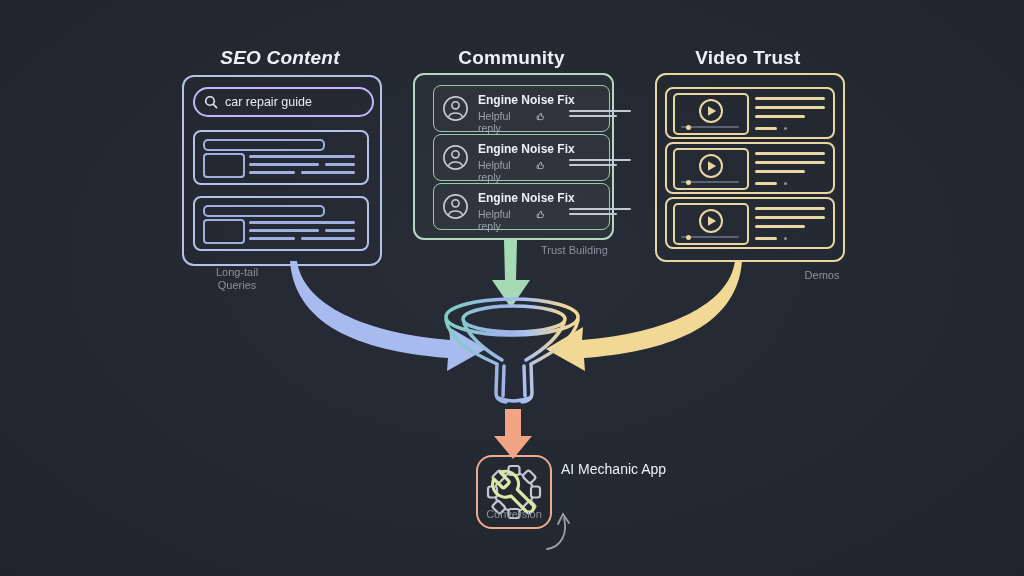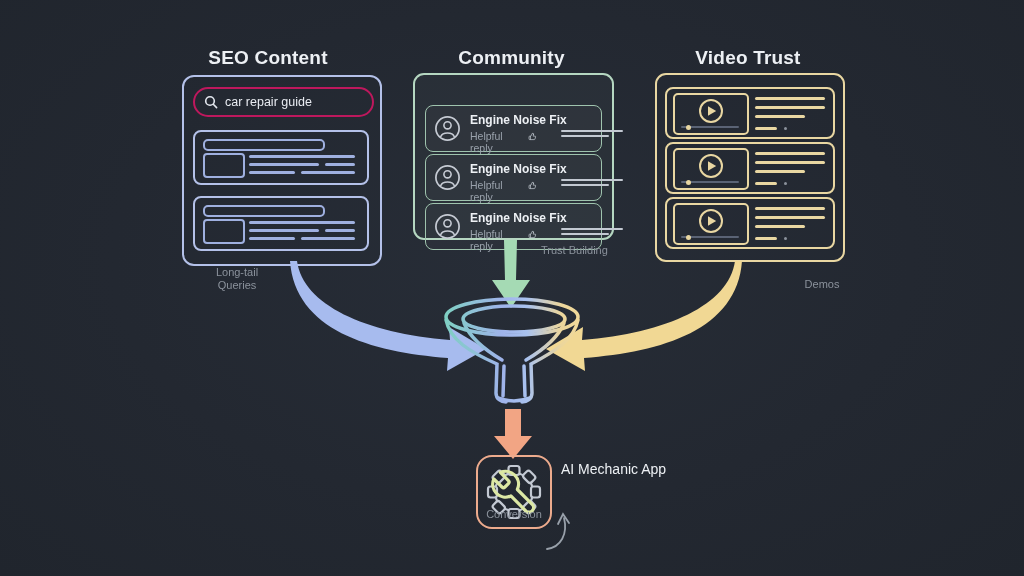--- a/index.html
+++ b/index.html
@@ -20,31 +20,31 @@
   .panel-title{
     position:absolute;text-align:center;color:var(--white);
     font-size:19px;font-weight:600;letter-spacing:.2px;
   }
   .caption{position:absolute;color:var(--gray);font-size:11px;line-height:13px;}
   .panel{position:absolute;border-radius:12px;}
 
   
   .seo-panel{left:182px;top:75px;width:196px;height:187px;border:2px solid var(--blue);}
   .search-pill{position:absolute;left:9px;top:10px;width:168px;height:26px;
-    border:2px solid #be185d;border-radius:15px;display:flex;align-items:center;gap:7px;padding-left:9px;box-sizing:content-box;}
+    border:2px solid #c4b5fd;border-radius:15px;display:flex;align-items:center;gap:7px;padding-left:9px;box-sizing:content-box;}
   .search-pill span{color:#e9ecf2;font-size:12.5px;}
   .seo-card{position:absolute;left:9px;width:172px;height:51px;border:2px solid var(--blue);border-radius:8px;}
   .seo-card.c1{top:53px;} .seo-card.c2{top:119px;}
   .seo-topbar{position:absolute;left:8px;top:7px;width:118px;height:8px;border:2px solid var(--blue-dim);border-radius:5px;}
   .seo-thumb{position:absolute;left:8px;top:21px;width:38px;height:21px;border:2px solid var(--blue-dim);border-radius:4px;}
   .ln{position:absolute;height:3px;border-radius:2px;background:var(--blue-dim);}
 
   
   .community-panel{left:413px;top:73px;width:197px;height:163px;border:2px solid var(--green);border-radius:11px;background:rgba(170,214,185,0.04);}
-  .com-card{position:absolute;left:10px;width:175px;height:45px;border:1.5px solid var(--green-card);border-radius:8px;background:rgba(255,255,255,0.025);margin-top:20px;}
+  .com-card{position:absolute;left:18px;width:175px;height:45px;border:1.5px solid var(--green-card);border-radius:8px;background:rgba(255,255,255,0.025);}
   .com-card.k0{top:10px;} .com-card.k1{top:59px;} .com-card.k2{top:108px;}
   .com-title{position:absolute;left:44px;top:7px;color:var(--white);font-size:12px;font-weight:600;}
   .com-sub{position:absolute;left:44px;top:24px;color:#99a1ab;font-size:10.5px;display:flex;gap:21px;}
   .eqlines{display:flex;flex-direction:column;gap:3px;margin-left:3px;}
   .eqlines i{display:block;height:2px;border-radius:1px;background:#c3c9d2;}
 
   
   .video-panel{left:655px;top:73px;width:186px;height:185px;border:2px solid var(--yellow);border-radius:11px;}
   .vid-row{position:absolute;left:8px;width:166px;height:48px;border:2px solid var(--yellow);border-radius:8px;}
   .vid-row.k0{top:12px;} .vid-row.k1{top:67px;} .vid-row.k2{top:122px;}
@@ -54,21 +54,21 @@
   .vln{position:absolute;height:2.5px;border-radius:1.5px;background:var(--yellow);}
   .vdot{position:absolute;width:3px;height:3px;border-radius:50%;background:#8b929c;}
 
   
   .app-label{position:absolute;left:561px;top:461px;color:var(--white);font-size:14px;font-weight:500;}
   svg.overlay{position:absolute;left:0;top:0;pointer-events:none;}
 </style>
 </head>
 <body>
 
-<div class="panel-title" style="left:170px;top:47px;width:196px;">SEO Content</div>
+<div class="panel-title" style="left:182px;top:47px;width:196px;font-style:italic;">SEO Content</div>
 <div class="panel-title" style="left:413px;top:47px;width:197px;">Community</div>
 <div class="panel-title" style="left:655px;top:47px;width:186px;">Video Trust</div>
 
 <div class="panel seo-panel">
   <div class="search-pill">
     <svg width="14" height="14" viewBox="0 0 14 14">
       <circle cx="6" cy="6" r="4.3" fill="none" stroke="#e3e7ee" stroke-width="1.6"></circle>
       <line x1="9.3" y1="9.3" x2="12.6" y2="12.6" stroke="#e3e7ee" stroke-width="1.6" stroke-linecap="round"></line>
     </svg>
     <span>car repair guide</span>
@@ -203,21 +203,21 @@
       <div class="vid-prog"></div>
       <div class="vid-dot"></div>
     </div>
     <div class="vln" style="left:88px;top:8px;width:70px;"></div>
     <div class="vln" style="left:88px;top:17px;width:70px;"></div>
     <div class="vln" style="left:88px;top:26px;width:50px;"></div>
     <div class="vln" style="left:88px;top:38px;width:22px;"></div>
     <div class="vdot" style="left:117px;top:38px;"></div>
   </div>
 </div>
-<div class="caption" style="left:798px;top:278px;width:48px;text-align:center;">Demos</div>
+<div class="caption" style="left:798px;top:269px;width:48px;text-align:center;">Demos</div>
 
 <svg class="overlay" width="1024" height="576" viewBox="0 0 1024 576">
   <defs>
     <linearGradient id="fgrad" gradientUnits="userSpaceOnUse" x1="444" y1="0" x2="582" y2="0">
       <stop offset="0" stop-color="#7ed0c2"></stop>
       <stop offset="0.42" stop-color="#9fb3ea"></stop>
       <stop offset="0.6" stop-color="#a9c2ef"></stop>
       <stop offset="0.85" stop-color="#ecd69c"></stop>
       <stop offset="1" stop-color="#f2da9a"></stop>
     </linearGradient>

